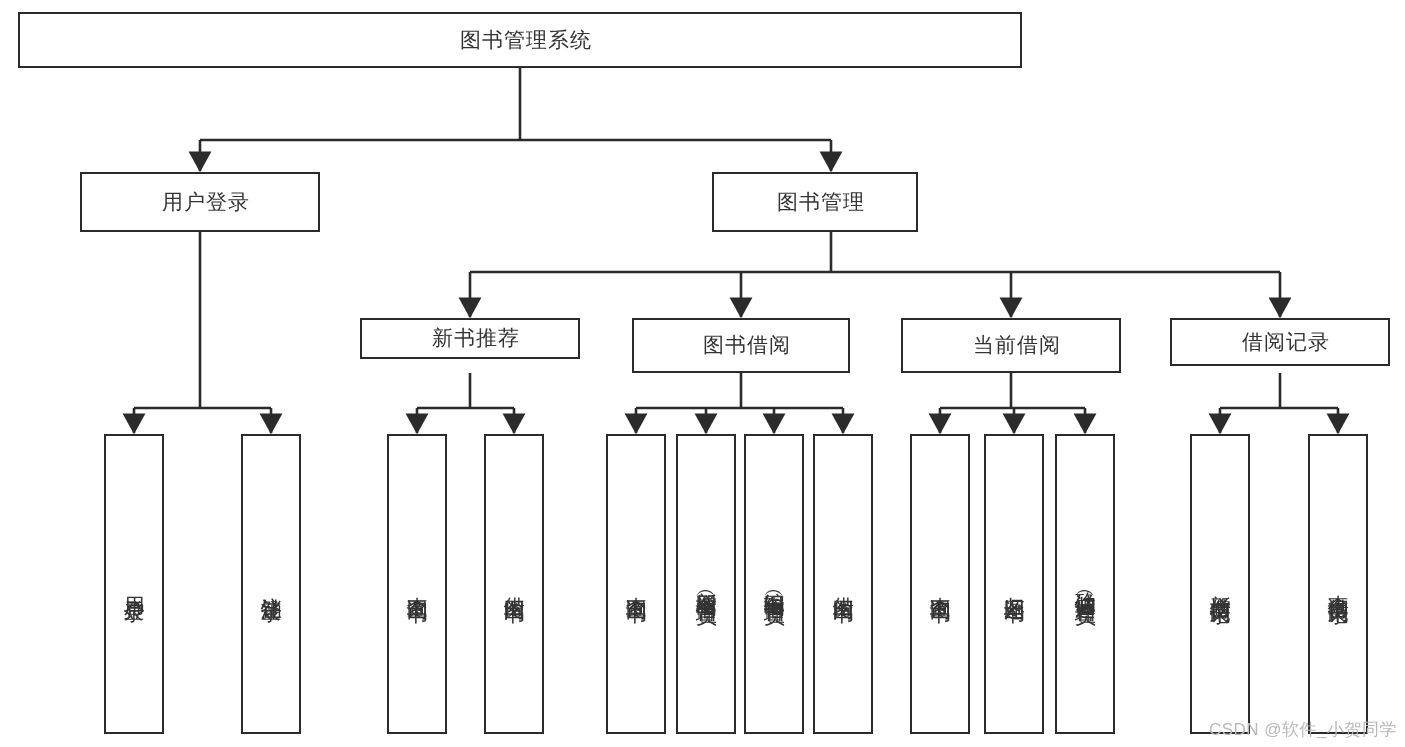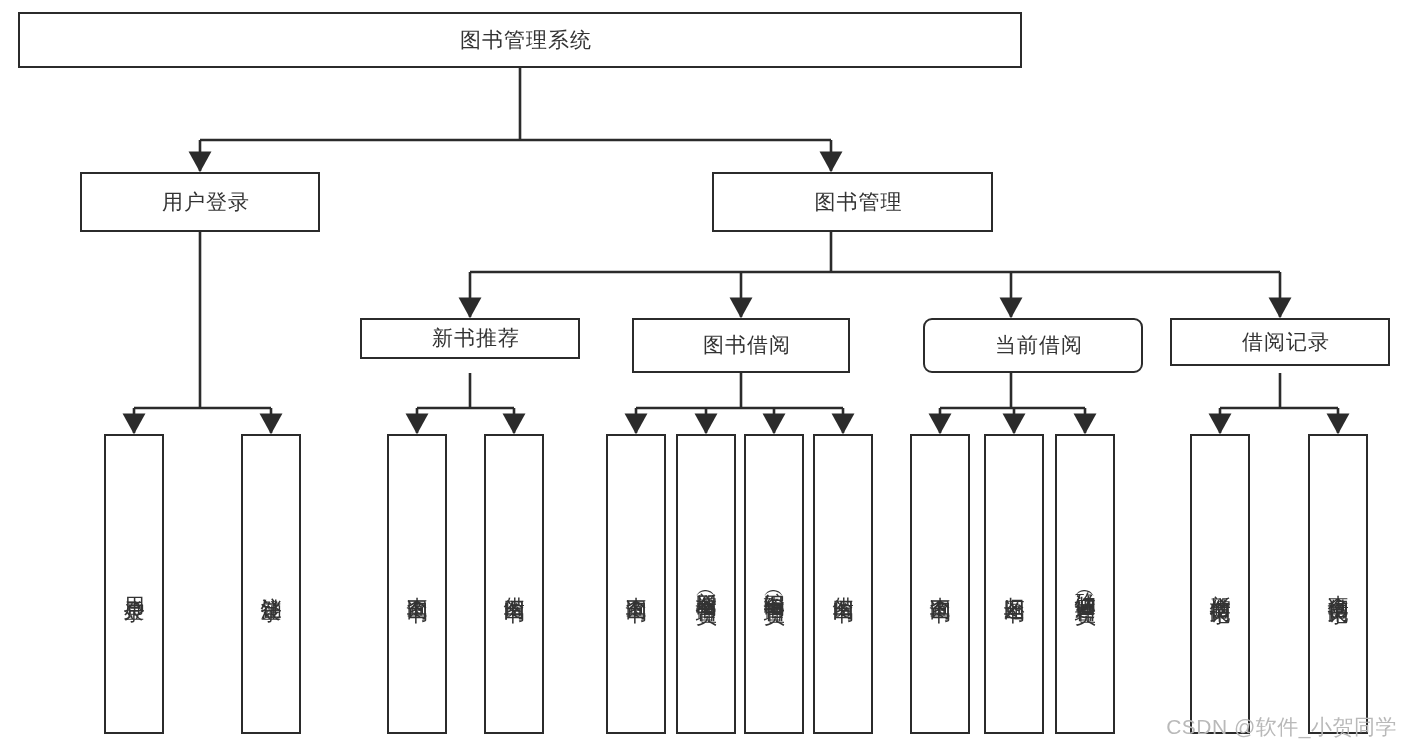--- a/index.html
+++ b/index.html
@@ -51,21 +51,21 @@
   }
   .node.vert .nodelabel {
     writing-mode: vertical-rl;
     text-orientation: upright;
     display: block;
   }
   .watermark {
     position: absolute;
     right: 8px;
     bottom: 6px;
-    font-size: 21px;
+    font-size: 17px;
     color: #b9b9b9;
     letter-spacing: 0.5px;
     white-space: nowrap;
     font-family: "Liberation Sans", "DejaVu Sans", sans-serif;
   }
 </style>
 </head>
 <body>
 
 <div id="canvas">
@@ -112,30 +112,30 @@
       </g>
   </svg>
 
   <div id="nodes">
       <div class="node horiz" style="left: 18px; top: 12px; width: 1004px; height: 56px;">
         <span class="nodelabel">图书管理系统</span>
       </div>
       <div class="node horiz" style="left: 80px; top: 172px; width: 240px; height: 60px;">
         <span class="nodelabel">用户登录</span>
       </div>
-      <div class="node horiz" style="left: 712px; top: 172px; width: 281px; height: 60px;">
+      <div class="node horiz" style="left: 712px; top: 172px; width: 206px; height: 60px;">
         <span class="nodelabel">图书管理</span>
       </div>
       <div class="node horiz" style="left: 360px; top: 318px; width: 220px; height: 41px;">
         <span class="nodelabel">新书推荐</span>
       </div>
       <div class="node horiz" style="left: 632px; top: 318px; width: 218px; height: 55px;">
         <span class="nodelabel">图书借阅</span>
       </div>
-      <div class="node horiz" style="left: 923px; top: 318px; width: 220px; height: 55px; border-radius: 9px;">
+      <div class="node horiz" style="left: 901px; top: 318px; width: 220px; height: 55px;">
         <span class="nodelabel">当前借阅</span>
       </div>
       <div class="node horiz" style="left: 1170px; top: 318px; width: 220px; height: 48px;">
         <span class="nodelabel">借阅记录</span>
       </div>
       <div class="node vert" style="left: 104px; top: 434px; width: 60px; height: 300px;">
         <span class="nodelabel">用户登录</span>
       </div>
       <div class="node vert" style="left: 241px; top: 434px; width: 60px; height: 300px;">
         <span class="nodelabel">注销登录</span>

